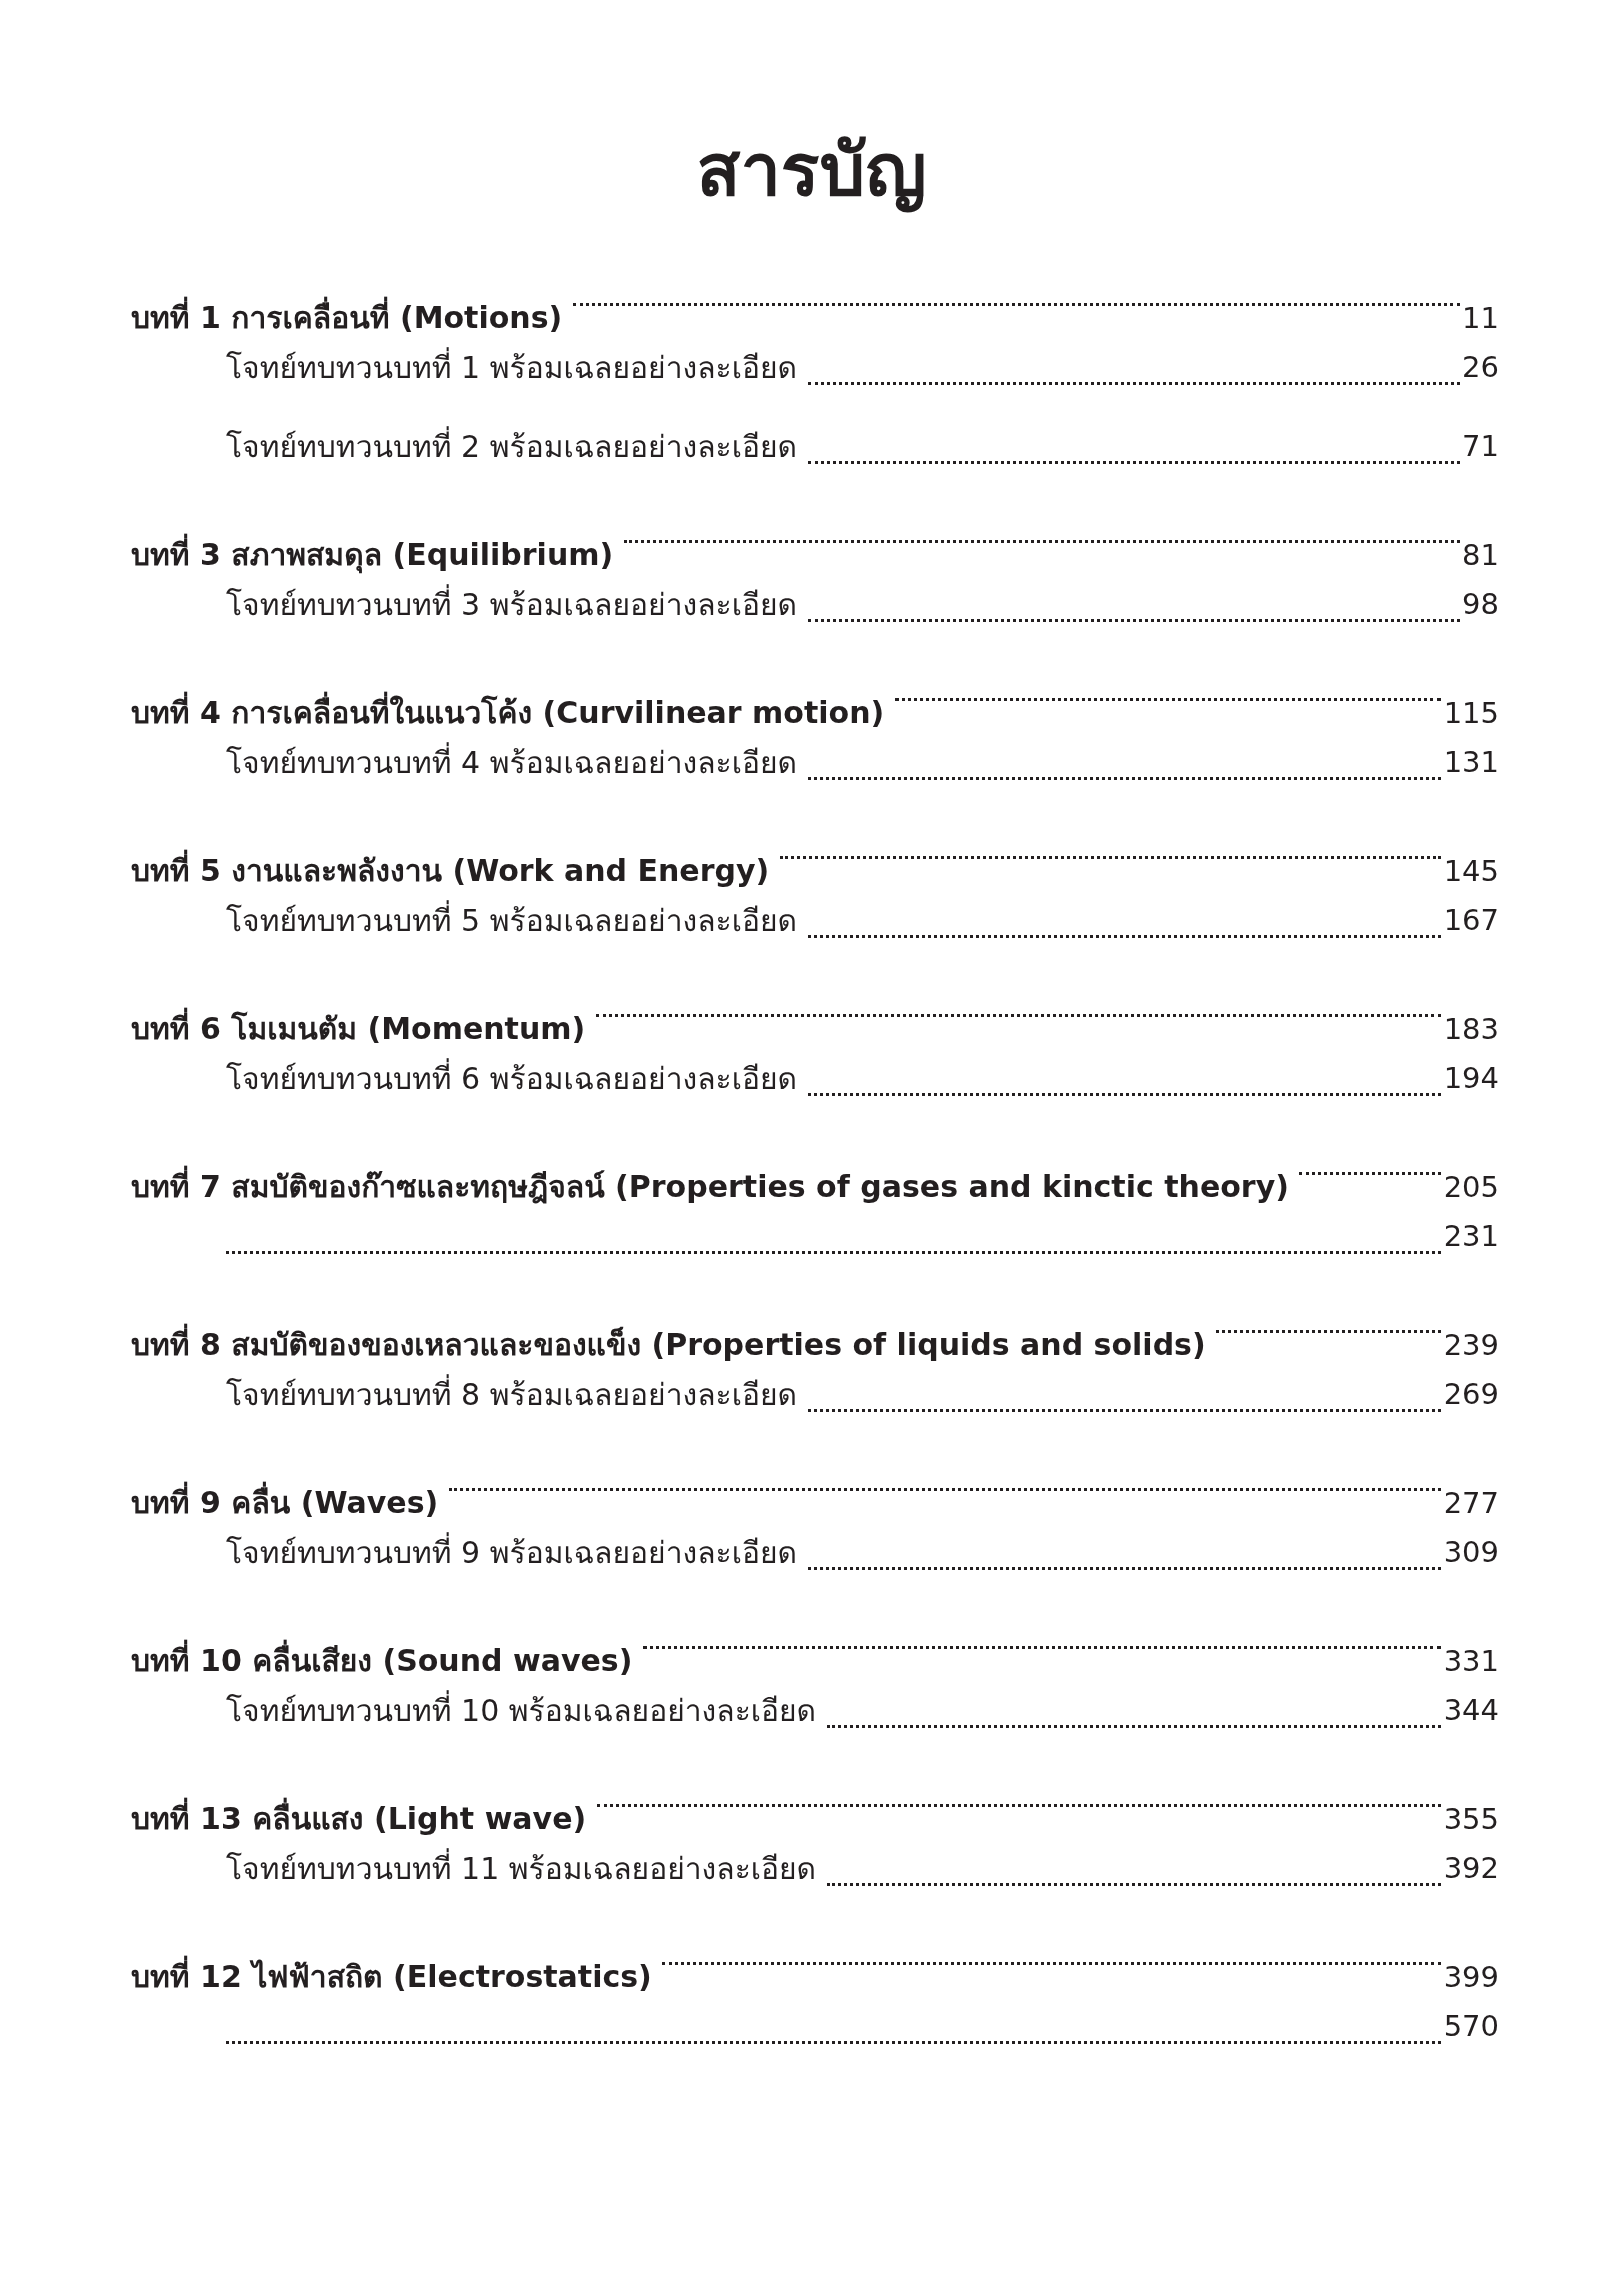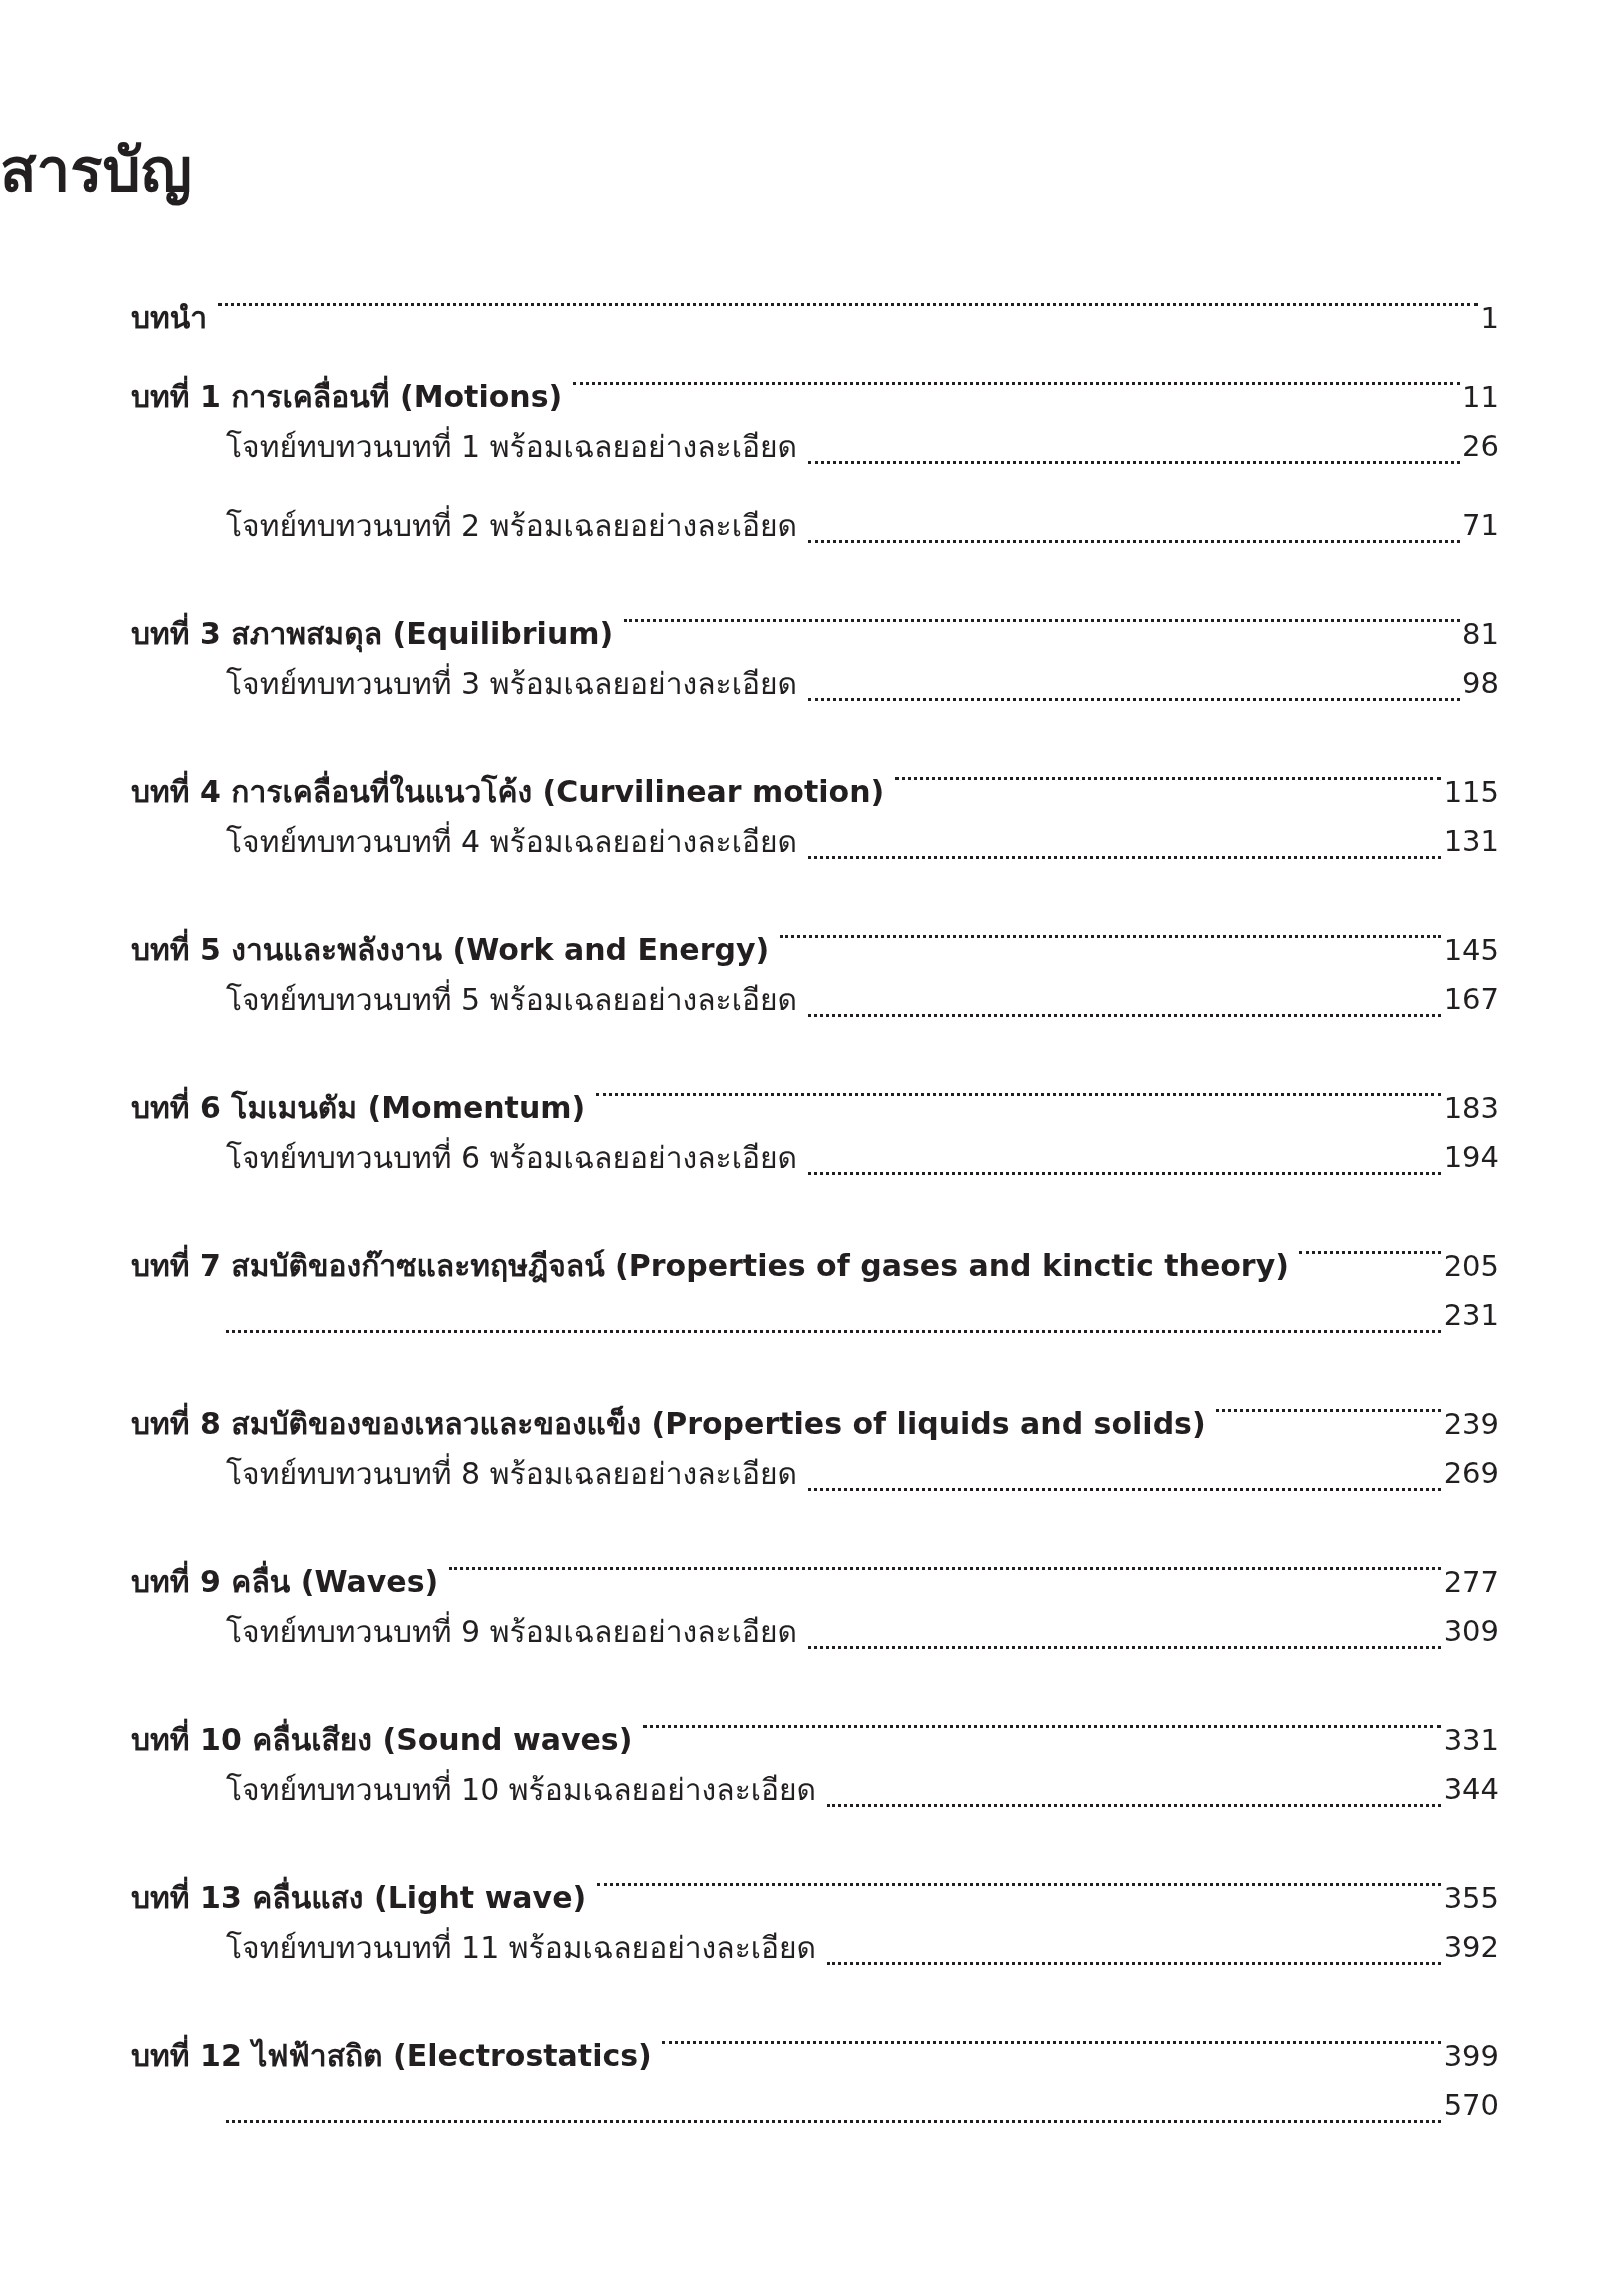--- a/index.html
+++ b/index.html
@@ -13,21 +13,22 @@
       position: relative;
       overflow: hidden;
       color: #231f20;
       font-family: "DejaVu Sans", "Liberation Sans", sans-serif;
     }
     .page-title {
       position: absolute;
       top: 131px;
       left: 0;
       width: 100%;
-      font-size: 60px;
+      text-align: center;
+      font-size: 72px;
       font-weight: bold;
       line-height: 79px;
       margin: 0;
     }
     .toc {
       position: absolute;
       top: 249px;
       left: 131px;
       width: 1368px;
       margin: 0;
@@ -78,25 +79,20 @@
       font-size: 29px;
     }
   </style>
 </head>
 <body>
 
 <h1 class="page-title">สารบัญ</h1>
 
 <ul class="toc">
   <li class="toc-entry level-1">
-    <span class="toc-label">บทนำ</span>
-    <span class="toc-leader"></span>
-    <span class="toc-page">1</span>
-  </li>
-  <li class="toc-entry level-1">
     <span class="toc-label">บทที่ 1 การเคลื่อนที่ (Motions)</span>
     <span class="toc-leader"></span>
     <span class="toc-page">11</span>
   </li>
   <li class="toc-entry level-2">
     <span class="toc-label">โจทย์ทบทวนบทที่ 1 พร้อมเฉลยอย่างละเอียด</span>
     <span class="toc-leader"></span>
     <span class="toc-page">26</span>
   </li>
   <li class="toc-entry level-2">

